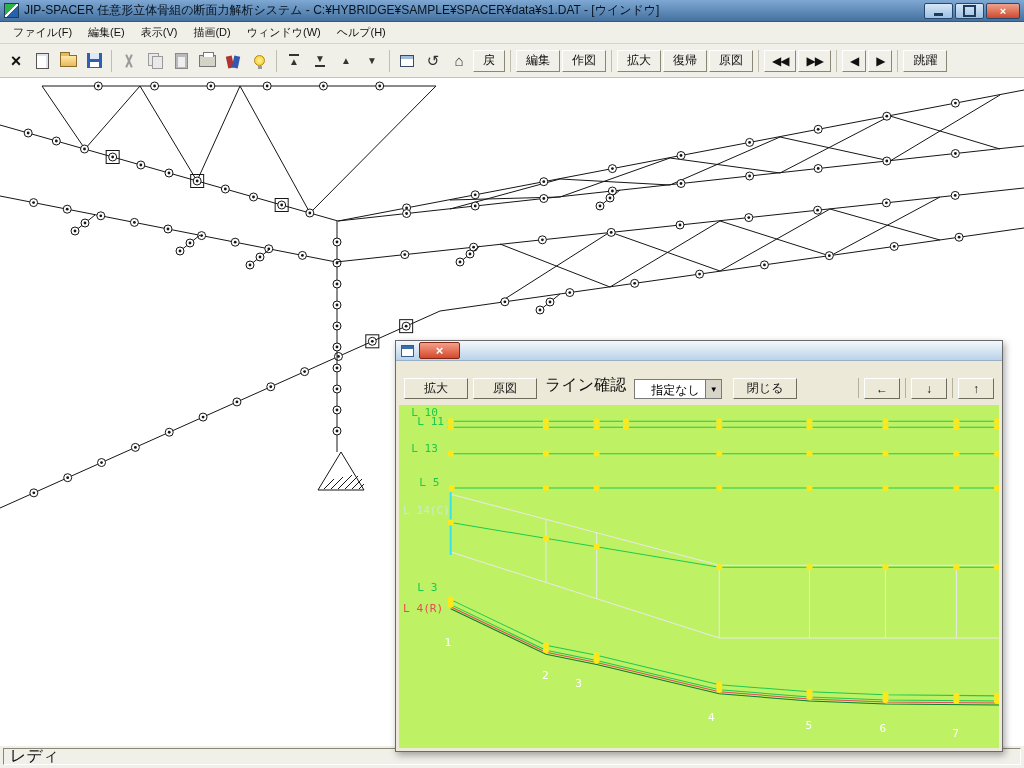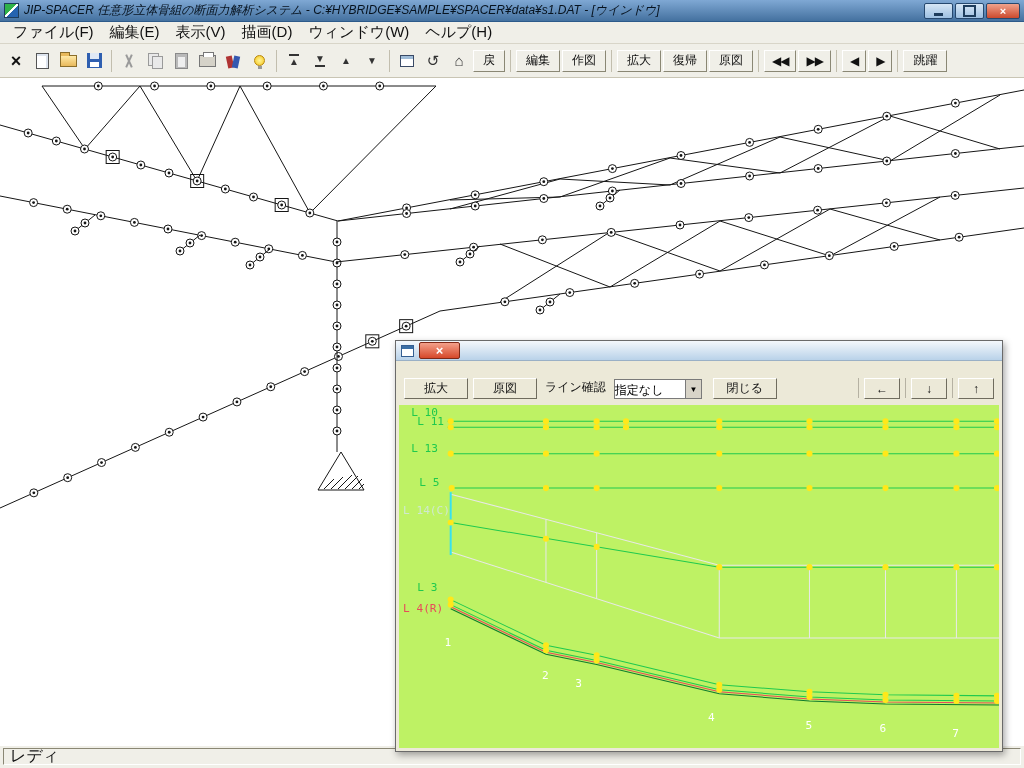--- a/index.html
+++ b/index.html
@@ -2,28 +2,28 @@
 <html><head>
 <meta charset="utf-8">
 <style>
   * { box-sizing: border-box; margin:0; padding:0; }
   html,body { width:1024px; height:768px; overflow:hidden; }
   body { font-family:"Liberation Sans", sans-serif; background:#ece9d8; position:relative; }
 
   
   .titlebar { height:22px; background:linear-gradient(#7fa8d4,#44719f); display:flex; align-items:center; padding:0 4px; border-bottom:1px solid #2d5a8a; }
   .app-icon { width:15px; height:15px; margin-right:5px; background:linear-gradient(135deg,#2fb24a 0 46%,#ffffff 46% 54%,#2563b0 54%); border:1px solid #1d3c5c; }
-  .title-text { font-size:12px; color:#07131f; flex:1; white-space:nowrap; overflow:hidden;font-style:italic; }
+  .title-text { font-size:12px; color:#07131f; flex:1; white-space:nowrap; overflow:hidden; }
   .win-controls { display:flex; gap:2px; }
   .wbtn { width:29px; height:16px; border:1px solid #26486e; border-radius:2px; background:linear-gradient(#d6e6f5,#9dc0e2); display:flex; align-items:center; justify-content:center; font-size:11px; }
   .wbtn.min::after { content:""; width:9px; height:3px; background:#1d3c5c; margin-top:8px; }
   .wbtn.max::after { content:""; width:9px; height:8px; border:2px solid #1d3c5c; }
   .wbtn.close { width:34px; background:linear-gradient(#f0a28c,#cc4a2e); color:#fff; font-weight:bold; }
 
-  .menubar { height:22px; background:#f0efe8; display:flex; align-items:center; padding-left:6px; gap:2px; border-bottom:1px solid #d8d5c8; font-size:15px; color:#111; }
+  .menubar { height:22px; background:#f0efe8; display:flex; align-items:center; padding-left:6px; gap:2px; border-bottom:1px solid #d8d5c8; font-size:11px; color:#111; }
   .menu-item { padding:2px 7px; }
 
   .toolbar { height:34px; background:#f0efe8; border-bottom:1px solid #c9c5b4; display:flex; align-items:center; padding:0 4px; gap:2px; }
   .tsep { width:1px; height:22px; background:#c2beae; margin:0 3px; }
   .ticon { width:24px; height:24px; display:flex; align-items:center; justify-content:center; }
   .tbtn { height:22px; padding:0 9px; background:#f0efe8; border:1px solid; border-color:#ffffff #8a8774 #8a8774 #ffffff; font-size:12px; display:flex; align-items:center; color:#111; white-space:nowrap; }
   .tbtn.arrow { font-size:12px; letter-spacing:-1px; padding:0 7px; }
 
   .ic-x { font-size:18px; font-weight:bold; color:#111; line-height:1; }
   .ic-new { width:13px; height:16px; background:#fff; border:1px solid #555; box-shadow:inset -2px 2px 0 #dde4ee; }
@@ -64,23 +64,23 @@
 
   
   .child { position:absolute; left:395px; top:340px; width:608px; height:412px; background:#ece9d8; border:1px solid #6a6a6a; box-shadow:2px 3px 7px rgba(0,0,0,.35); display:flex; flex-direction:column; z-index:10; }
   .child-tb { height:21px; background:linear-gradient(#f4f8fc,#b9d2e9); display:flex; align-items:center; padding:0 2px 0 5px; border-bottom:1px solid #9ab0c6; }
   .child-icon { width:13px; height:12px; border:1px solid #345e92; background:#fff; position:relative; margin-right:5px; }
   .child-icon::before { content:""; position:absolute; top:0; left:0; right:0; height:3px; background:#3a6ea5; }
   .child-title { font-size:12px; color:#101010; flex:1; white-space:nowrap; }
   .child-close { width:41px; height:17px; background:linear-gradient(#f3a08a,#d6482a); border:1px solid #7e2817; border-radius:2px; color:#fff; font-weight:bold; display:flex; align-items:center; justify-content:center; font-size:13px; }
   .child-toolbar { height:46px; display:flex; align-items:flex-end; gap:5px; padding:0 8px 6px; background:#ece9d8; }
   .cbtn { height:21px; min-width:64px; background:#ece9d8; border:1px solid; border-color:#ffffff #6f6c5e #6f6c5e #ffffff; font-size:12px; display:flex; align-items:center; justify-content:center; color:#111; }
-  .clabel { font-size:12px; margin:0 3px 3px; color:#111; }
+  .clabel { font-size:16px; margin:0 3px 3px; color:#111; }
   .combo { height:20px; width:88px; background:#fff; border:1px solid #7a7a7a; display:flex; align-items:stretch; font-size:12px; margin-bottom:0; }
-  .combo-text { flex:1; padding:2px 0 0 0; }
+  .combo-text { flex:1; padding:2px 0 0 16px; }
   .combo-btn { width:16px; background:#d8d4c8; border-left:1px solid #7a7a7a; display:flex; align-items:center; justify-content:center; font-size:8px; }
   .csep { width:1px; height:20px; background:#b5b1a2; margin-bottom:1px; }
   .push { margin-left:auto; }
   .cnav { min-width:36px; }
   .child-canvas { flex:1; margin:0 3px 3px; background:#bef264; }
   .child-canvas svg { width:100%; height:100%; display:block; }
 </style>
 </head>
 <body>
 

